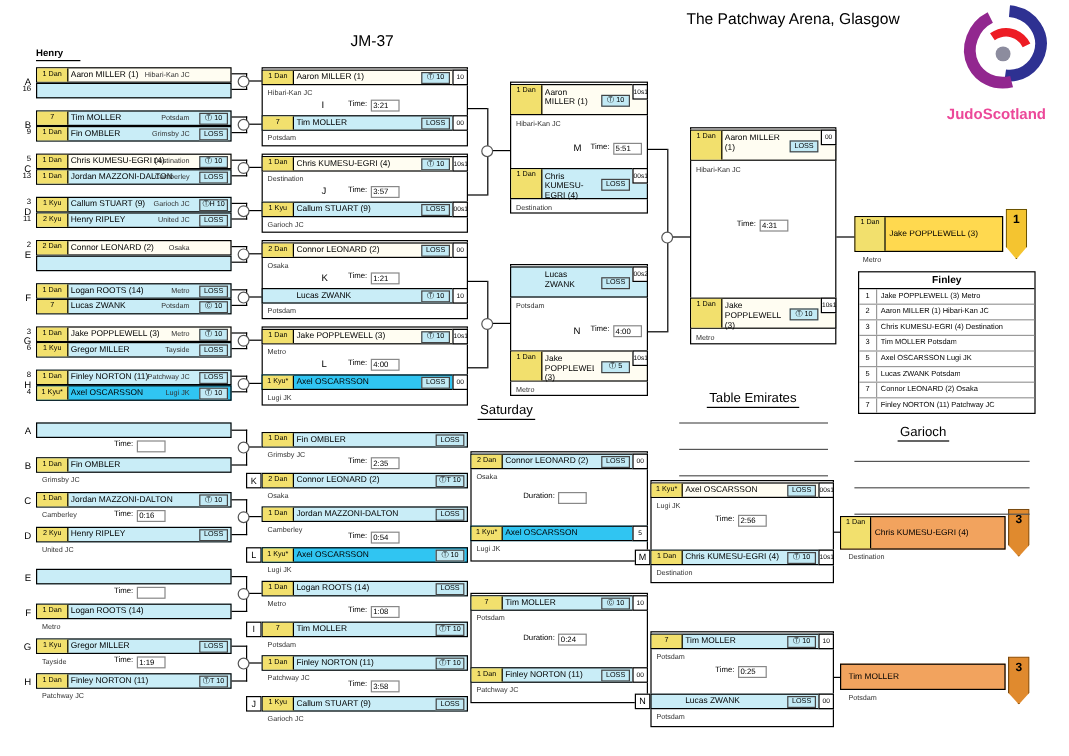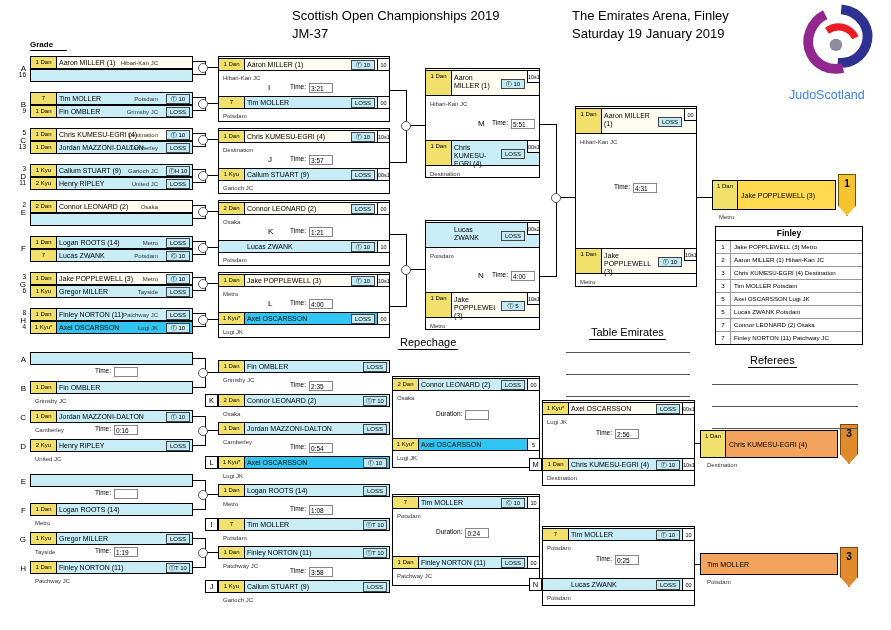--- a/index.html
+++ b/index.html
@@ -1,20 +1,20 @@
 <!DOCTYPE html>
 <html><head>
 <meta charset="utf-8">
 <style>
   html,body{margin:0;padding:0;background:#fff}
   #sheet{position:relative;width:891px;height:630px;background:#fff;overflow:hidden;
          font-family:"Liberation Sans","DejaVu Sans",sans-serif;color:#000}
   .hdr{position:absolute;font-size:13px;white-space:nowrap}
   .gradelbl{position:absolute;left:30px;top:40px;font-size:8px;font-weight:bold;border-bottom:1px solid #000;padding:0 14px 1px 0}
-  .logotext{position:absolute;font-weight:normal;font-size:12.5px;color:#3b82f6}
+  .logotext{position:absolute;font-weight:bold;font-size:12.5px;color:#ec4899}
   .slot{position:absolute;border:1px solid #000;box-sizing:border-box;font-size:7px;line-height:11px;white-space:nowrap}
   .bg-c,.bg-e{background:#c9edf7}
   .bg-b{background:#30c5f2}
   .bg-w{background:#fffdf2}
   .gbox{position:absolute;left:0;top:0;bottom:0;width:25px;background:#f2e06d;border-right:1px solid #000;
         font-size:6px;text-align:center;overflow:hidden;line-height:11px}
   .pname{position:absolute;left:28px;top:0;right:2px;overflow:hidden}
   .pname.wrap{white-space:normal;line-height:8px;top:3px}
   .cinl{position:absolute;right:34px;top:1px;font-size:6px;color:#333}
   .badge{position:absolute;height:10px;min-width:24px;background:#c2eaf5;border:1px solid #444;
@@ -47,38 +47,36 @@
   .resrow:first-child{border-top:none}
   .resrank{width:14px;border-right:1px solid #999;text-align:center;flex:none}
   .restext{padding-left:3px;overflow:hidden;white-space:nowrap}
   .sect{position:absolute;font-size:11px;border-bottom:1px solid #000;padding:0 2px 1px;white-space:nowrap}
   .uline{position:absolute;height:1px;background:#555}
 </style>
 </head>
 <body>
 
 <div id="sheet">
-  <div class="hdr" style="left:292px;top:8px">Scottish Open Championships 2019</div>
   <div class="hdr" style="left:292px;top:26px">JM-37</div>
-  <div class="hdr" style="left:572px;top:8px">The Emirates Arena, Finley</div>
-  <div class="hdr" style="left:572px;top:26px">Saturday 19 January 2019</div>
+  <div class="hdr" style="left:572px;top:8px">The Patchway Arena, Glasgow</div>
 
   <svg style="position:absolute;left:795px;top:2px" width="80" height="84" viewBox="0 0 90 94">
     <path d="M52 8 C74 10 86 30 80 48 C75 62 62 70 48 68" fill="none" stroke="#2e3192" stroke-width="11"></path>
     <path d="M34 14 C18 22 10 42 18 58 C24 70 38 78 54 74" fill="none" stroke="#92278f" stroke-width="11"></path>
     <path d="M36 32 C48 24 62 28 68 40" fill="none" stroke="#ed1c24" stroke-width="8"></path>
     <circle cx="46" cy="48" r="7" fill="#8c8c9e"></circle>
   </svg>
   <div class="logotext" style="left:789px;top:88px">JudoScotland</div>
 
-  <div class="gradelbl">Grade</div>
+  <div class="gradelbl">Henry</div>
 
-  <div class="sect" style="left:398px;top:336px">Repechage</div>
+  <div class="sect" style="left:398px;top:336px">Saturday</div>
   <div class="sect" style="left:589px;top:326px">Table Emirates</div>
-  <div class="sect" style="left:748px;top:354px">Referees</div>
+  <div class="sect" style="left:748px;top:354px">Garioch</div>
 
   <div class="resbox">
     <div class="restitle">Finley</div>
     <div id="resrows">
         <div class="resrow">
           <div class="resrank">1</div>
           <div class="restext">Jake POPPLEWELL (3) Metro</div>
         </div>
         <div class="resrow">
           <div class="resrank">2</div>

